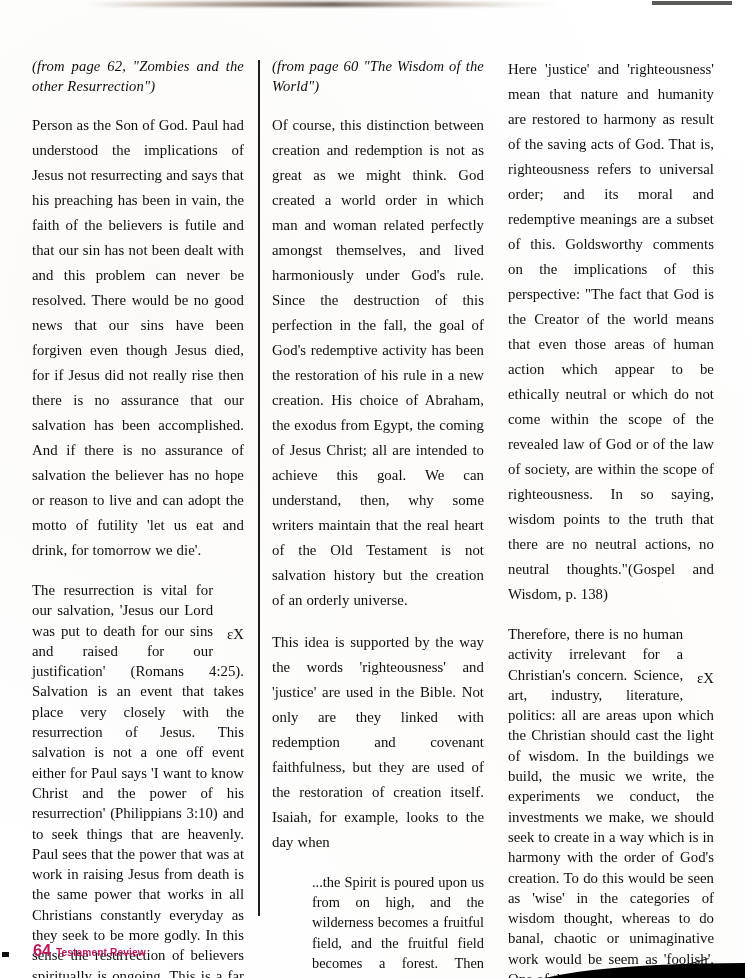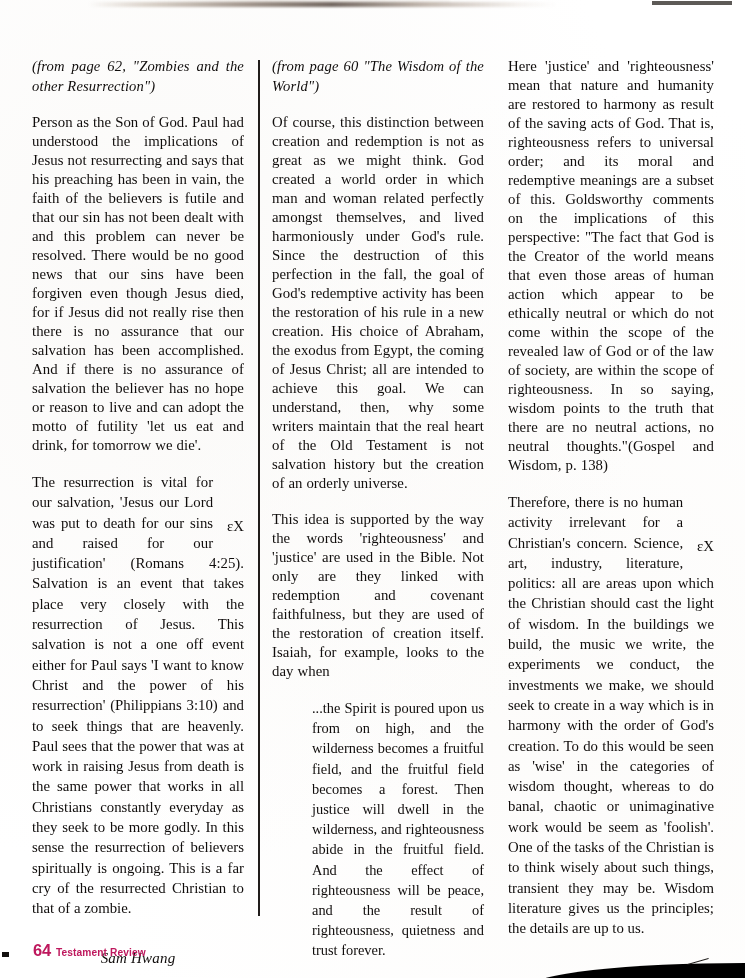--- a/index.html
+++ b/index.html
@@ -117,21 +117,21 @@
   .cont-head {
     font-style: italic;
     font-size: 14.6px;
     line-height: 19.5px;
     text-align: justify;
     margin: 0 0 17px 0;
     letter-spacing: 0.15px;
   }
   p.body {
     font-size: 14.8px;
-    line-height: 19px;
+    line-height: 25px;
     text-align: justify;
     text-justify: inter-word;
     margin: 0 0 17px 0;
     letter-spacing: 0.05px;
     word-spacing: 0.2px;
   }
   p.body:last-child { margin-bottom: 0; }
 
   .endmark {
     float: right;

